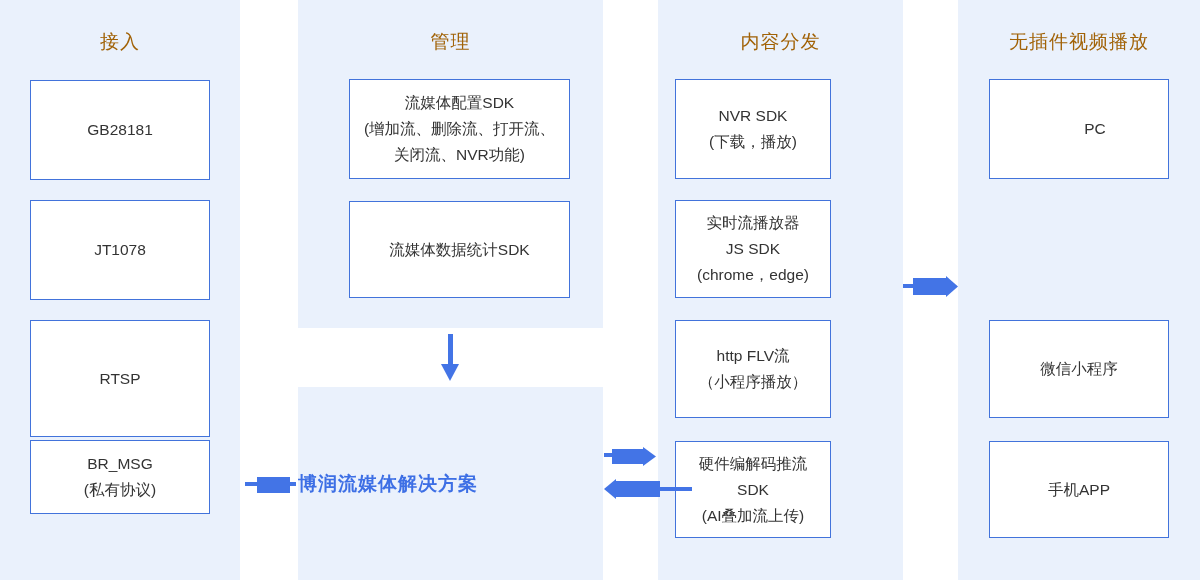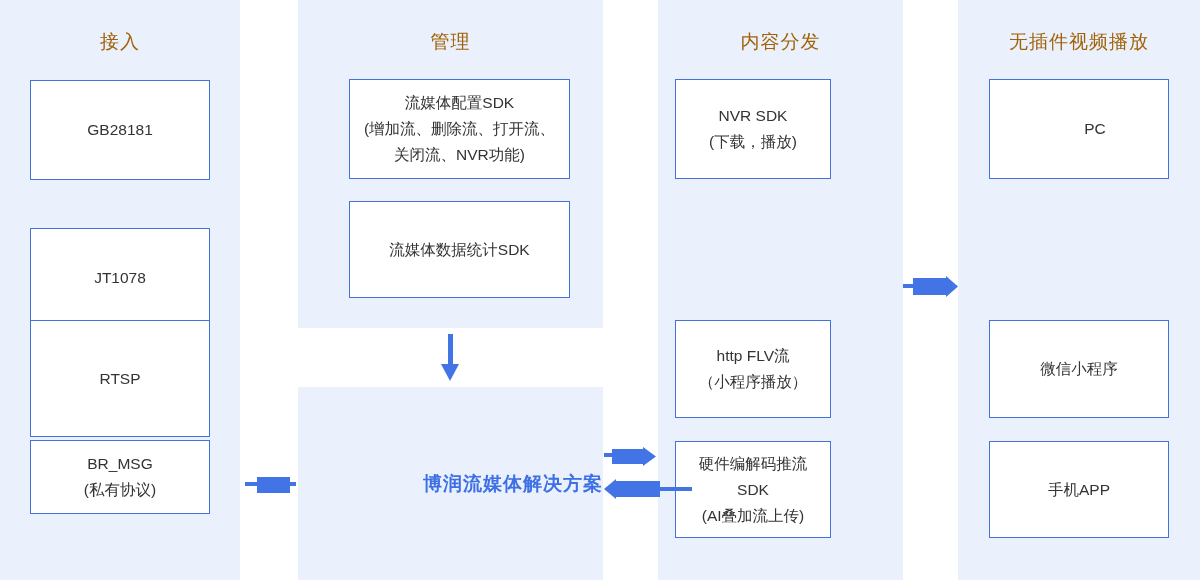--- a/index.html
+++ b/index.html
@@ -4,35 +4,35 @@
 <style>
   * { margin:0; padding:0; box-sizing:border-box; }
   html,body { background:#ffffff; }
   body { font-family:"Liberation Sans","DejaVu Sans",sans-serif; }
   .stage { position:relative; width:1200px; height:580px; background:#ffffff; overflow:hidden; }
 
   .panel { position:absolute; background:#EAF1FC; }
   #panel-access   { left:0;     top:0;     width:240px; height:580px; }
   #panel-manage   { left:298px; top:0;     width:305px; height:328px; }
   #panel-solution { left:298px; top:387px; width:305px; height:193px;
-                    display:flex; align-items:center; justify-content:flex-end; }
+                    display:flex; align-items:center; justify-content:flex-start; }
   #panel-dist     { left:658px; top:0;     width:245px; height:580px; }
   #panel-play     { left:958px; top:0;     width:242px; height:580px; }
 
   .panel-title { position:absolute; top:29px; left:0; right:0; text-align:center;
                  font-size:19px; font-weight:400; color:#a16207; letter-spacing:1px; }
 
   .node { position:absolute; background:#ffffff; border:1px solid #4273DB;
           display:flex; align-items:center; justify-content:center; text-align:center;
           color:#333333; font-size:15.5px; line-height:26px; white-space:pre-line; }
 
   
   #panel-access .node { left:30px; width:180px; }
   #panel-access .r1 { top:80px;  height:100px;text-align:right; }
-  #panel-access .r2 { top:200px; height:100px;margin-top:28px; }
+  #panel-access .r2 { top:200px; height:100px; }
   #panel-access .r3 { top:320px; height:117px;  }
   #panel-access .r4 { top:440px; height:74px;  }
 
   
   #panel-manage .node { left:42px; width:221px;margin-left:9px; }
   #panel-manage .r1 { top:79px;  height:100px; }
   #panel-manage .r2 { top:201px; height:97px;  }
 
   
   #panel-dist .node { left:17px; width:156px; }
@@ -80,20 +80,23 @@
   </section>
 
   <section class="panel" id="panel-solution">
     <div class="solution-text">博润流媒体解决方案</div>
   </section>
 
   <section class="panel" id="panel-dist">
     <div class="panel-title">内容分发</div>
     <div class="node r1">NVR SDK
 (下载，播放)</div>
+    <div class="node r2">实时流播放器
+JS SDK
+(chrome，edge)</div>
     <div class="node r3">http FLV流
 （小程序播放）</div>
     <div class="node r4">硬件编解码推流
 SDK
 (AI叠加流上传)</div>
   </section>
 
   <section class="panel" id="panel-play">
     <div class="panel-title">无插件视频播放</div>
     <div class="node r1">PC</div>

